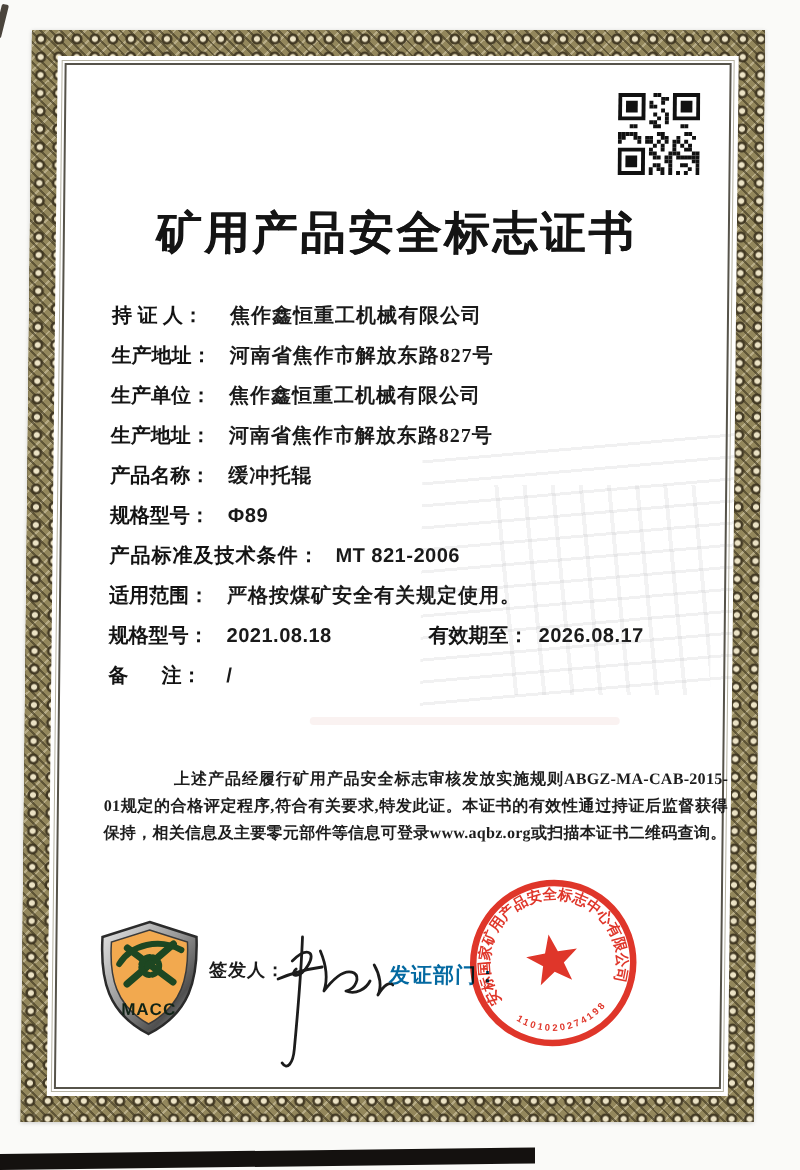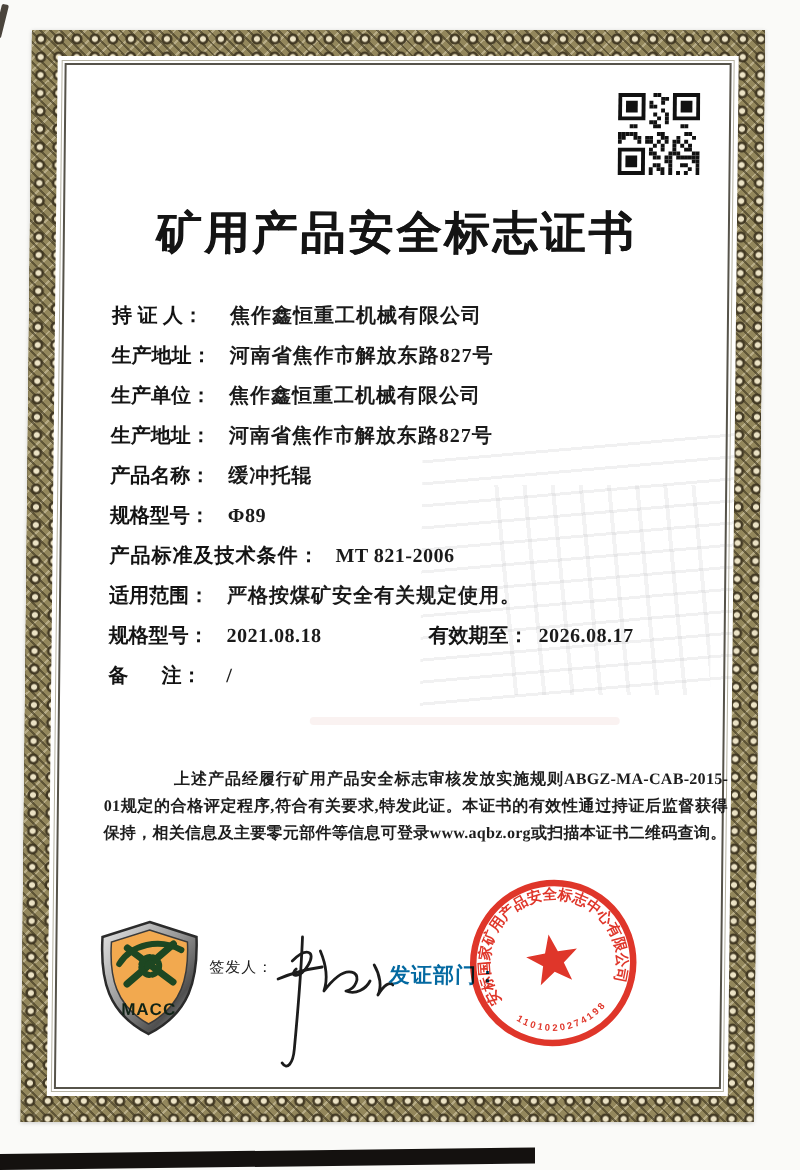--- a/index.html
+++ b/index.html
@@ -49,34 +49,34 @@
   
   .rows{position:absolute;left:48px;top:230px;width:590px;}
   .row{position:relative;height:40px;line-height:40px;font-size:20px;color:#161616;white-space:nowrap;}
   .lbl{
     display:inline-block;min-width:112px;font-family:"Liberation Sans",sans-serif;
     font-weight:bold;white-space:pre;vertical-align:top;color:#131313;
   }
   .lbl.wide{min-width:0;letter-spacing:1px;}
   .val{font-family:"Liberation Serif",serif;margin-left:6px;color:#1a1a1a;}
   .val.kai{font-weight:600;letter-spacing:1px;}
-  .val.num{font-family:Liberation Serif, serif;font-weight:bold;letter-spacing:.5px;}
+  .val.num{font-family:Liberation Sans, sans-serif;font-weight:bold;letter-spacing:.5px;}
   .pair2{position:absolute;left:320px;top:0;}
   .pair2 .lbl{min-width:104px;}
 
   
   .paragraph{
     position:absolute;left:45px;top:700px;width:624px;
     font-size:16px;line-height:27px;font-weight:600;color:#1d1d1d;
     text-indent:70px;letter-spacing:.3px;text-align:justify;
   }
 
   
   .macc{position:absolute;left:40px;top:855px;width:104px;height:116px;}
-  .signer-label{position:absolute;left:152px;top:893px;font-size:15px;font-weight:normal;color:#1b1b1b;letter-spacing:1px;}
+  .signer-label{position:absolute;left:152px;top:893px;font-size:18px;font-weight:bold;color:#1b1b1b;letter-spacing:1px;}
   .signature{position:absolute;left:205px;top:838px;width:132px;height:182px;}
   .issuer-label{position:absolute;left:332px;top:896px;font-size:21px;font-weight:bold;color:#0369a1;letter-spacing:1px;}
   .seal{position:absolute;left:408px;top:810px;width:176px;height:176px;transform:rotate(-10deg);opacity:.92;mix-blend-mode:multiply;}
 
   
   .ghost1{position:absolute;left:360px;top:368px;width:312px;height:270px;
     background:repeating-linear-gradient(-3deg, rgba(0,0,0,0) 0 19px, rgba(115,115,120,.10) 19px 22px);
     transform:skewY(-2deg);pointer-events:none;}
   .ghost2{position:absolute;left:430px;top:420px;width:220px;height:210px;
     background:repeating-linear-gradient(84deg, rgba(0,0,0,0) 0 24px, rgba(120,120,126,.09) 24px 28px);

